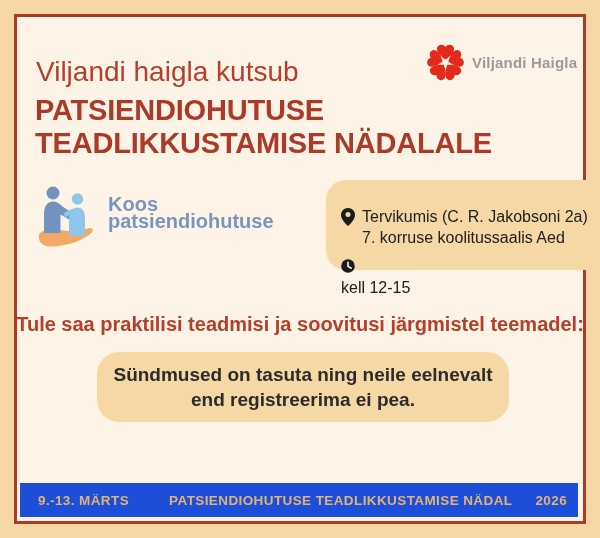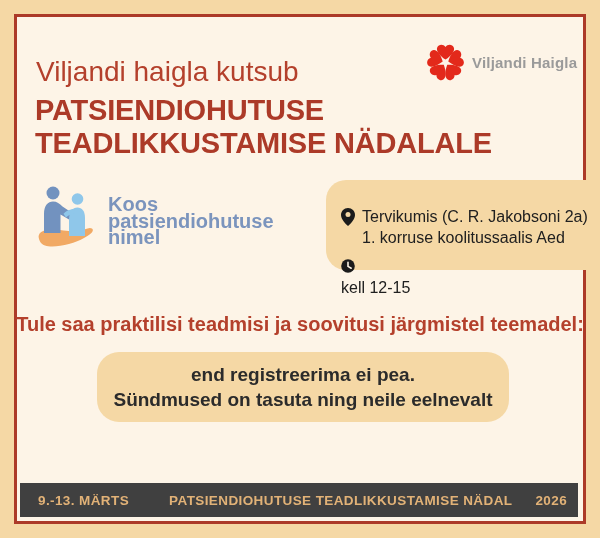--- a/index.html
+++ b/index.html
@@ -46,21 +46,21 @@
     text-align:center; font-size:20px; font-weight:700; color:#b4402c;
   }
   .note-box {
     position:absolute; left:97px; top:352px; width:412px; height:70px;
     background:#f5d8a5; border-radius:22px;
     display:flex; align-items:center; justify-content:center; text-align:center;
     font-size:19px; font-weight:700; color:#2b2b2b; line-height:25px;
   }
   .footer-bar {
     position:absolute; left:20px; top:483px; width:558px; height:34px;
-    background:#404040; display:flex; align-items:center;
+    background:#1d4ed8; display:flex; align-items:center;
     color:#e2b277; font-size:13.5px; font-weight:700; letter-spacing:0.4px;
   }
   .footer-dates { margin-left:18px; white-space:nowrap; }
   .footer-divider { width:1.5px; height:22px; background:#d9a465; margin-left:11px; }
   .footer-label { flex:1; text-align:center; white-space:nowrap;margin-left:29px; }
   .footer-year { margin-left:12px; margin-right:22px; white-space:nowrap; }
 </style>
 </head>
 <body>
 
@@ -103,54 +103,53 @@
         <g fill="#8fc7ea">
           <circle cx="41.5" cy="15" r="5.8"></circle>
           <path d="M33 52 L33 36 C33 27.5 36.5 23.5 41.5 23.5 C46 23.5 49 27 49 34 L49 52 Z"></path>
           <path d="M38 25 C33.5 25 29.5 27.5 27.5 29.8 L30 33.5 C32.8 30.8 36 29.8 39.5 29.8 Z"></path>
         </g>
       </svg>
     </span>
     <div class="partner-text">
       <div>Koos</div>
       <div>patsiendiohutuse</div>
-      <div>nimel</div>
     </div>
   </div>
 
   <div class="info-box">
     <div class="info-row">
       <span class="info-icon">
         <svg width="14" height="18" viewBox="0 0 14 18">
           <path fill="#1b1b1b" d="M7 0 C3.1 0 0 3.1 0 7 C0 12.2 7 18 7 18 C7 18 14 12.2 14 7 C14 3.1 10.9 0 7 0 Z"></path>
           <circle cx="7" cy="6.6" r="2.5" fill="#f5d8a5"></circle>
         </svg>
       </span>
       <span class="info-text">
         <span>Tervikumis (C. R. Jakobsoni 2a)</span><br>
-        <span>1. korruse koolitussaalis Aed</span>
+        <span>7. korruse koolitussaalis Aed</span>
       </span>
     </div>
     <div class="info-row">
       <span class="info-icon" style="margin-top:3px;">
         <svg width="14" height="14" viewBox="0 0 14 14">
           <circle cx="7" cy="7" r="6.8" fill="#1b1b1b"></circle>
           <path d="M7 3.2 L7 7.4 L10.2 9.2" stroke="#fdf4e7" stroke-width="1.6" fill="none" stroke-linecap="round" stroke-linejoin="round"></path>
         </svg>
       </span>
       <span class="info-text">kell 12-15</span>
     </div>
   </div>
 
   <div class="lead">Tule saa praktilisi teadmisi ja soovitusi järgmistel teemadel:</div>
 
   <div class="note-box">
     <div>
+      <div>Sündmused on tasuta ning neile eelnevalt</div>
       <div>end registreerima ei pea.</div>
-      <div>Sündmused on tasuta ning neile eelnevalt</div>
     </div>
   </div>
 
   <div class="footer-bar">
     <span class="footer-dates">9.-13. MÄRTS</span>
     <span class="footer-divider"></span>
     <span class="footer-label">PATSIENDIOHUTUSE TEADLIKKUSTAMISE NÄDAL</span>
     <span class="footer-divider"></span>
     <span class="footer-year">2026</span>
   </div>

